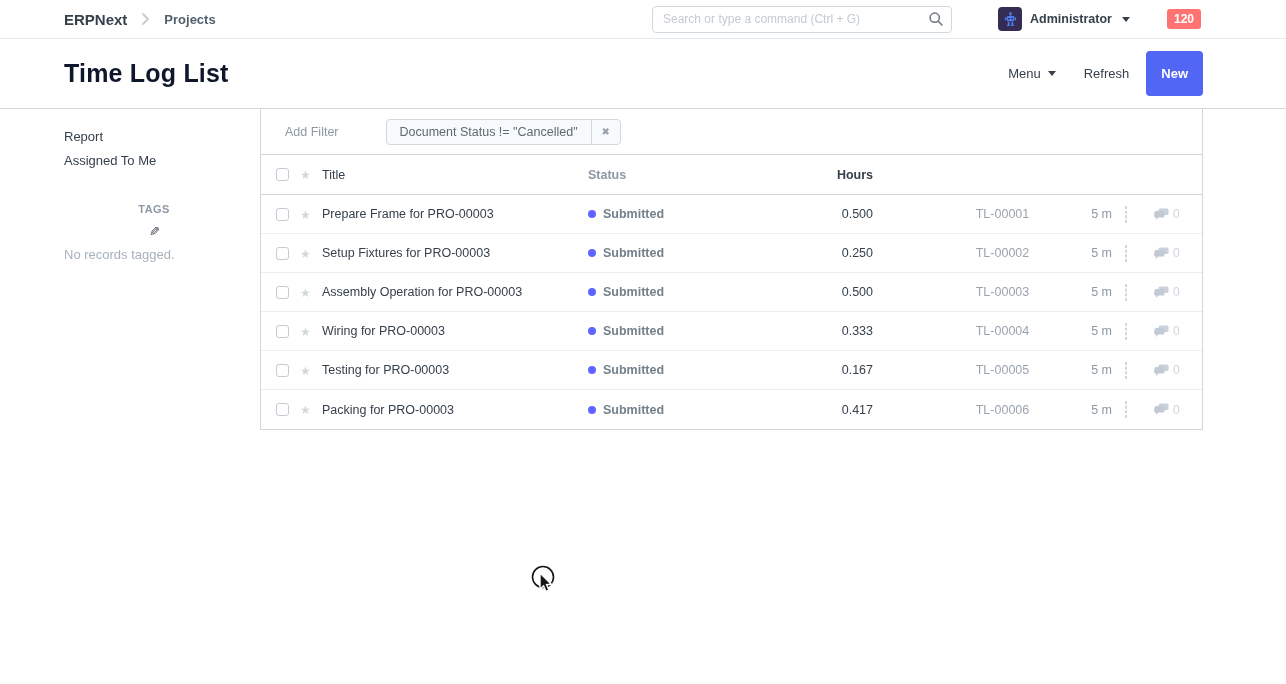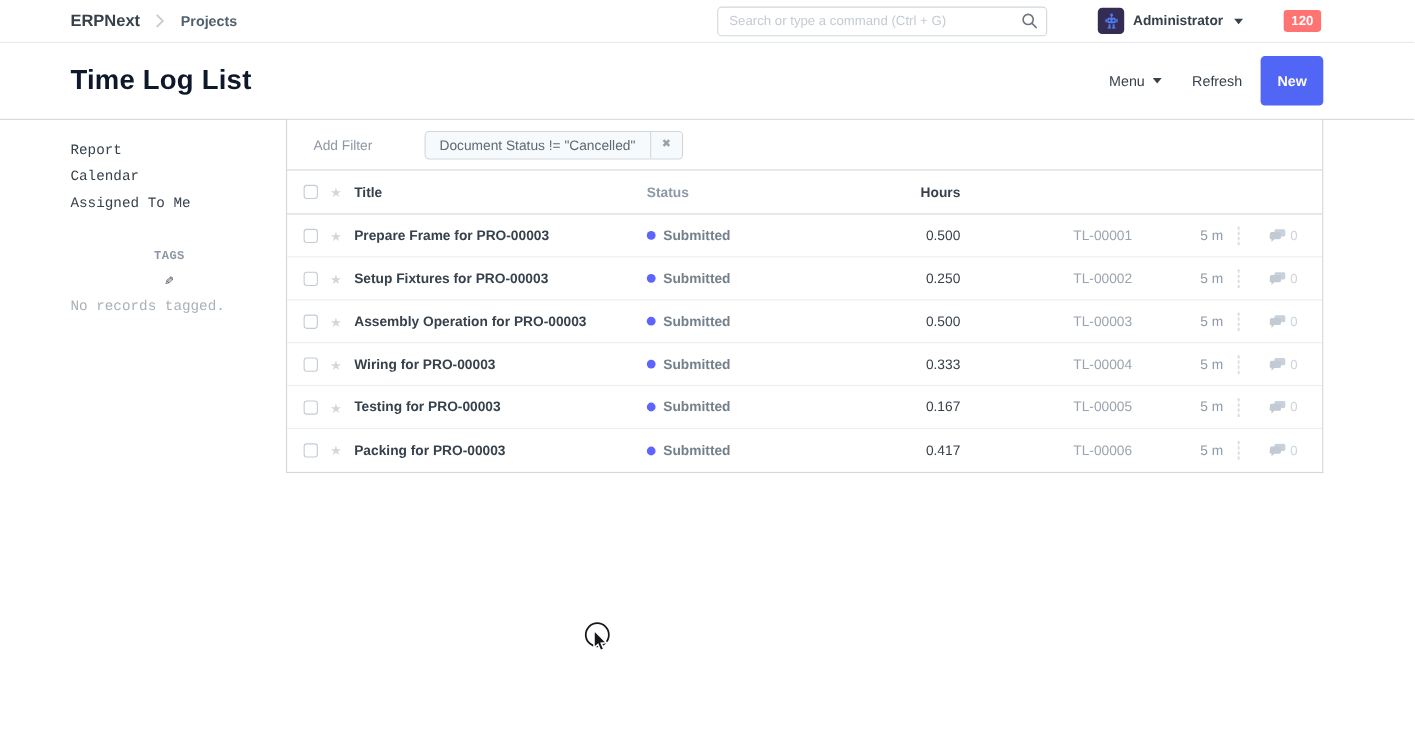--- a/index.html
+++ b/index.html
@@ -32,21 +32,21 @@
   .page-title{font-size:25px;font-weight:bold;color:#0f172a;letter-spacing:.2px;}
   .head-spacer{flex:1;}
   .menu-btn{font-size:13px;color:#36414c;margin-right:28px;cursor:pointer;display:flex;align-items:center;gap:5px;}
   .menu-btn .caret{border-top-color:#36414c;}
   .refresh-btn{font-size:13px;color:#36414c;margin-right:17px;cursor:pointer;}
   .new-btn{background:var(--primary);color:#fff;font-size:13px;font-weight:bold;border:none;border-radius:4px;padding:15px 15px;cursor:pointer;font-family:inherit;}
 
   
   .layout{position:relative;height:575px;}
 
-  .sidebar{position:absolute;left:64px;top:16px;width:180px;font-family:Liberation Mono, monospace;}
+  .sidebar{position:absolute;left:64px;top:16px;width:180px;}
   .sidebar-item{font-size:13px;color:#36414c;line-height:24px;cursor:pointer;}
   .tags-head{margin-top:30px;display:flex;align-items:center;gap:10px;flex-direction:column;}
   .tags-label{font-size:11px;font-weight:bold;color:#8d99a6;letter-spacing:.4px;}
   .pencil{font-size:13px;color:#36414c;transform:scaleX(-1);display:inline-block;cursor:pointer;line-height:1;}
   .tags-empty{margin-top:9px;font-size:13px;color:#a8b1ba;}
 
   
   .list-container{position:absolute;left:260px;top:0;width:943px;border-left:1px solid var(--border);border-right:1px solid var(--border);border-bottom:1px solid var(--border);background:#fff;}
   .filter-area{height:46px;border-bottom:1px solid var(--border);display:flex;align-items:center;padding-left:24px;}
   .add-filter{font-size:12.5px;color:#8d99a6;cursor:pointer;}
@@ -55,21 +55,21 @@
   .chip-x{padding:5px 10px;font-size:10px;color:#98a1ab;display:flex;align-items:center;}
 
   .lrow{display:flex;align-items:center;padding:0 12px 0 15px;height:40px;}
   .header-row{height:40px;border-bottom:1px solid var(--border);color:#8d99a6;font-weight:bold;font-size:12.5px;}
   .data-row{height:39px;border-bottom:1px solid var(--row-border);cursor:pointer;}
   .data-row:last-child{border-bottom:none;}
   .c-check{width:24px;}
   .checkbox{width:13px;height:13px;border:1px solid #c3ccd4;border-radius:3px;background:#fff;cursor:pointer;display:block;}
   .c-star{width:22px;}
   .star{color:#d1d8dd;font-size:12px;cursor:pointer;}
-  .c-title{width:266px;font-weight:bold;font-size:12.5px;color:#36414c;white-space:nowrap;overflow:hidden;}
+  .c-title{width:266px;font-weight:normal;font-size:12.5px;color:#36414c;white-space:nowrap;overflow:hidden;}
   .c-status{width:150px;display:flex;align-items:center;gap:7px;}
   .status-dot{width:8px;height:8px;border-radius:50%;background:var(--dot);}
   .status-text{font-size:12.5px;color:#74808b;font-weight:bold;}
   .c-hours{width:135px;text-align:right;font-size:12.5px;color:#36414c;}
   .c-id{flex:1;text-align:center;padding-left:70px;font-size:12.5px;color:#9aa4ae;cursor:pointer;}
   .c-modified{width:50px;text-align:right;font-size:12.5px;color:#8d99a6;}
   .c-avatar{width:22px;margin-left:13px;}
   .assign-placeholder{width:21px;height:21px;border:1px dashed #cfd6dc;border-radius:3px;cursor:pointer;}
   .c-comments{width:36px;margin-left:7px;display:flex;align-items:center;gap:4px;cursor:pointer;}
   .comment-count{font-size:12px;color:#cdd5dc;}
@@ -128,21 +128,20 @@
   </span>
   <span class="refresh-btn">Refresh</span>
   <button class="new-btn">New</button>
 </div>
 
 <div class="layout">
 
   <div class="sidebar">
     <div id="sidebar-items">
         <div class="sidebar-item"><span>Report</span></div>
-        <div class="sidebar-item"><span>Calendar</span></div>
         <div class="sidebar-item"><span>Assigned To Me</span></div>
       </div>
     <div class="tags-head">
       <span class="tags-label">TAGS</span>
       <span class="pencil">✎</span>
     </div>
     <div class="tags-empty">No records tagged.</div>
   </div>
 
   <div class="list-container">

